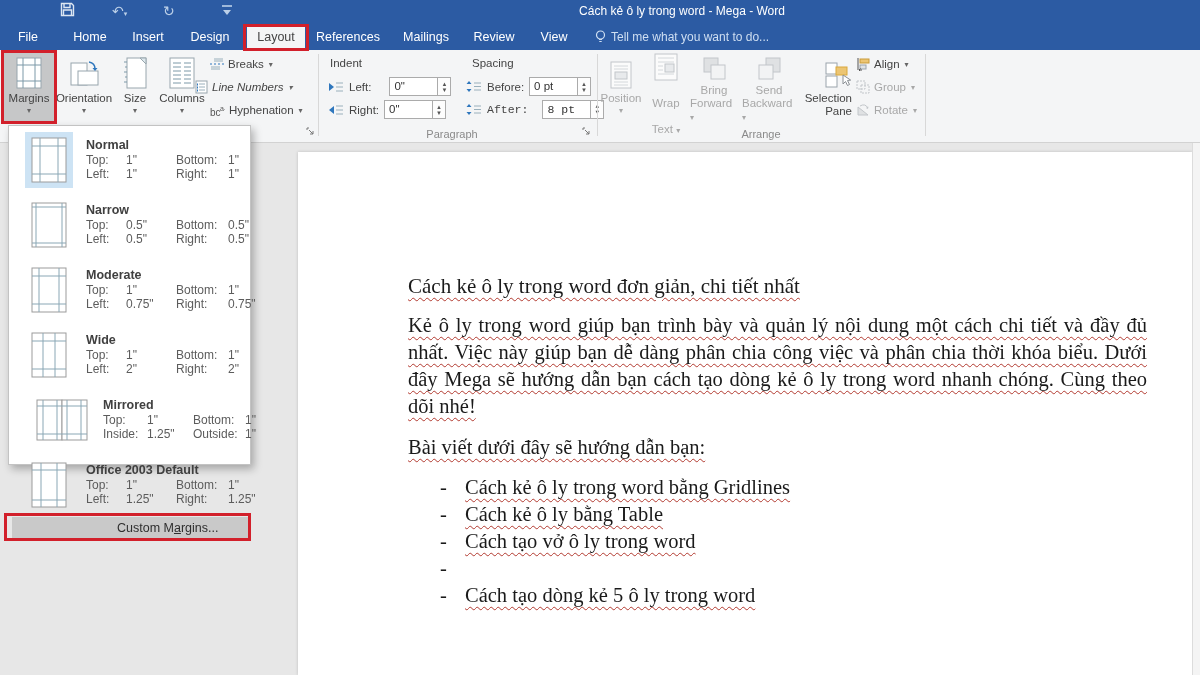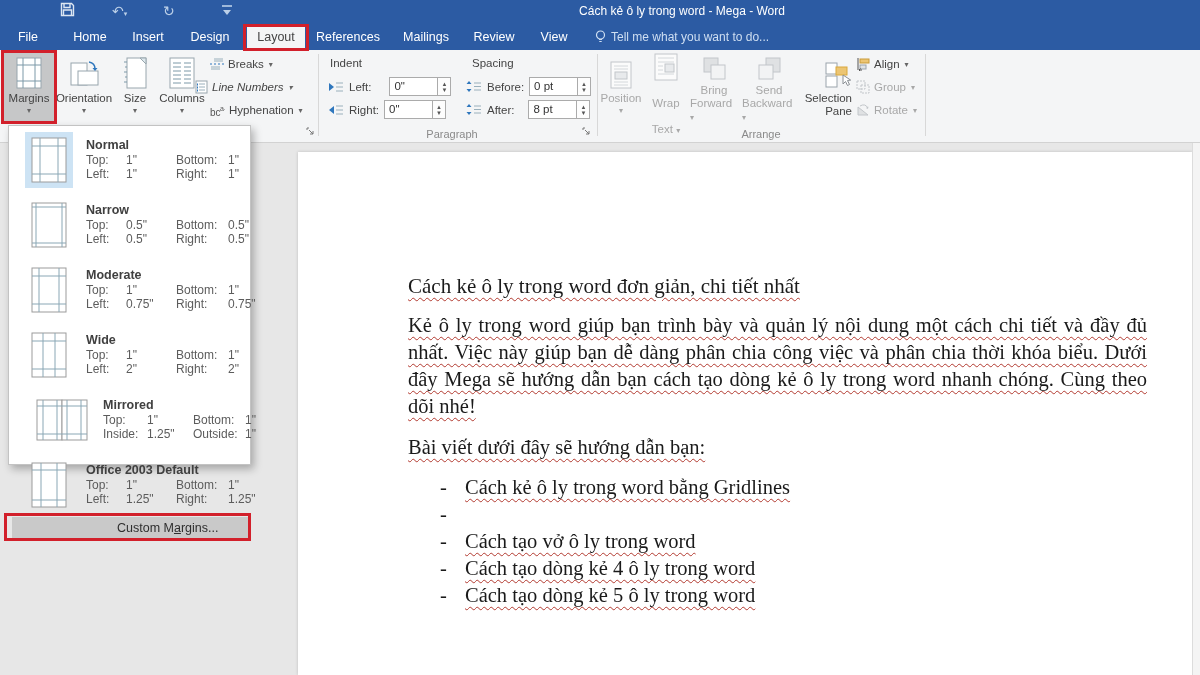--- a/index.html
+++ b/index.html
@@ -238,21 +238,21 @@
         </svg>
       <span class="fieldlbl">Before:</span>
       <span class="fbox">
           <span class="val">0 pt</span>
           <span class="spin">
             <span>▲</span>
             <span>▼</span>
           </span>
         </span>
     </div>
-    <div class="sprow" style="left:466px; top:50px;">
+    <div class="sprow" style="left:466px; top:50px;font-family:Liberation Mono, monospace;">
       <svg width="16" height="13" viewBox="0 0 16 13">
           <path d="M3 12 l2.5 -3 h-5 z M3 1 l2.5 3 h-5 z" fill="#2f77bd"></path>
           <path d="M8 3 h7 M8 6.5 h7 M8 10 h7" stroke="#9ab0bc"></path>
         </svg>
       <span class="fieldlbl">After:</span>
       <span style="width:4px;"></span>
       <span class="fbox">
           <span class="val">8 pt</span>
           <span class="spin">
             <span>▲</span>
@@ -361,28 +361,28 @@
       <div class="doc-heading doc-serif squig">Cách kẻ ô ly trong word đơn giản, chi tiết nhất</div>
       <div class="doc-para doc-serif squig">Kẻ ô ly trong word giúp bạn trình bày và quản lý nội dung một cách chi tiết và đầy đủ nhất. Việc này giúp bạn dễ dàng phân chia công việc và phân chia thời khóa biểu. Dưới đây Mega sẽ hướng dẫn bạn cách tạo dòng kẻ ô ly trong word nhanh chóng. Cùng theo dõi nhé!</div>
       <div class="doc-intro doc-serif squig">Bài viết dưới đây sẽ hướng dẫn bạn:</div>
       <div class="doc-list doc-serif">
         <div class="doc-li">
             <span class="dash">-</span>
             <span class="squig">Cách kẻ ô ly trong word bằng Gridlines</span>
           </div>
         <div class="doc-li">
             <span class="dash">-</span>
+            <span class="squig">Cách kẻ ô ly bằng Table</span>
           </div>
         <div class="doc-li">
             <span class="dash">-</span>
             <span class="squig">Cách tạo vở ô ly trong word</span>
           </div>
         <div class="doc-li">
             <span class="dash">-</span>
-            <span class="squig">Cách tạo dòng kẻ 4 ô ly trong word</span>
           </div>
         <div class="doc-li">
             <span class="dash">-</span>
             <span class="squig">Cách tạo dòng kẻ 5 ô ly trong word</span>
           </div>
       </div>
     </div>
     <div class="scrollbar"></div>
   </div>
 

